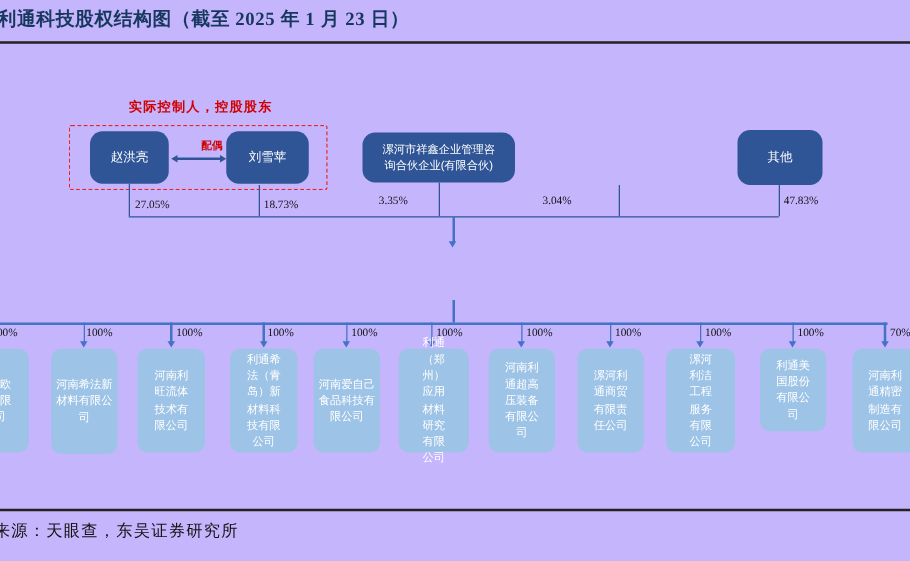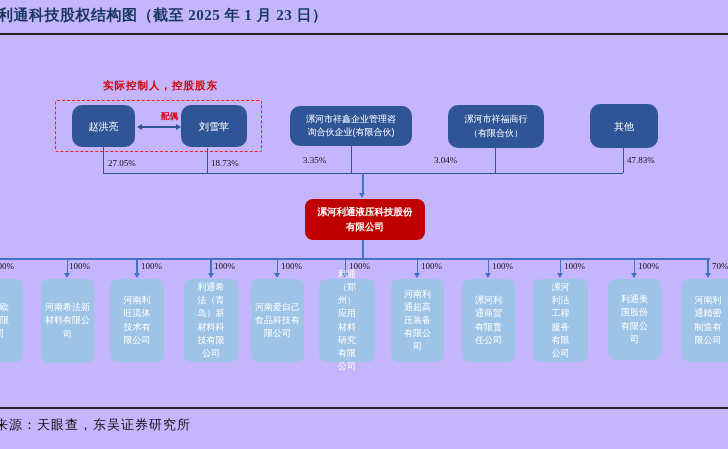--- a/index.html
+++ b/index.html
@@ -62,30 +62,28 @@
   <div class="ahead" style="left:359px;top:193px;"></div>
 
   <div class="hline" style="left:141px;top:126px;width:36px;height:1.5px;"></div>
   <div class="aleft" style="left:137px;top:123.5px;"></div>
   <div class="aright" style="left:176px;top:123.5px;"></div>
   <div class="spouse">配偶</div>
 
   <div class="node nd-dark" style="left:72px;top:105px;width:63px;height:42px;font-size:10px;">赵洪亮</div>
   <div class="node nd-dark" style="left:290px;top:106px;width:122px;height:40px;padding:0 13px;">漯河市祥鑫企业管理咨询合伙企业(有限合伙)</div>
   <div class="node nd-dark" style="left:181px;top:105px;width:66px;height:42px;font-size:10px;">刘雪苹</div>
-  <div class="node nd-dark" style="left:448px;top:105px;width:96px;height:43px;padding:0 15px;">漯河市祥福商行（有限合伙）</div>
   <div class="node nd-dark" style="left:590px;top:104px;width:68px;height:44px;font-size:10px;">其他</div>
 
   <div class="pct" style="left:108px;top:158px;">27.05%</div>
   <div class="pct" style="left:211px;top:158px;">18.73%</div>
   <div class="pct" style="left:303px;top:155px;">3.35%</div>
   <div class="pct" style="left:434px;top:155px;">3.04%</div>
   <div class="pct" style="left:627px;top:155px;">47.83%</div>
 
-  <div class="node nd-red" style="left:305px;top:199px;width:120px;height:41px;padding:0 12px;">漯河利通液压科技股份有限公司</div>
 
   <div class="vblue" style="left:362px;top:240px;height:18px;"></div>
   <div class="hblue" style="left:-6px;top:258px;width:716px;"></div>
 
   <div id="subs">
       <div class="pct" style="left: -7px; top: 261px;">100%</div>
       <div class="node nd-light" style="left: -32px; top: 279px; width: 55px; height: 83px; padding: 0px 13px;">利通欧洲有限公司</div>
       <div class="vblue" style="left: 66.75px; top: 258px; height: 16px;"></div>
       <div class="ahead" style="left: 64px; top: 273px;"></div>
       <div class="pct" style="left: 69px; top: 261px;">100%</div>
@@ -114,21 +112,21 @@
       <div class="ahead" style="left: 485px; top: 273px;"></div>
       <div class="pct" style="left: 492px; top: 261px;">100%</div>
       <div class="node nd-light" style="left: 462px; top: 279px; width: 53px; height: 83px; padding: 0px 12px;">漯河利通商贸有限责任公司</div>
       <div class="vblue" style="left: 559.75px; top: 258px; height: 16px;"></div>
       <div class="ahead" style="left: 557px; top: 273px;"></div>
       <div class="pct" style="left: 564px; top: 261px;">100%</div>
       <div class="node nd-light" style="left: 533px; top: 279px; width: 55px; height: 83px; padding: 0px 17px;">漯河利洁工程服务有限公司</div>
       <div class="vblue" style="left: 633.75px; top: 258px; height: 16px;"></div>
       <div class="ahead" style="left: 631px; top: 273px;"></div>
       <div class="pct" style="left: 638px; top: 261px;">100%</div>
-      <div class="node nd-light" style="left: 608px; top: 279px; width: 53px; height: 81px; padding: 0px 10px;">利通美国股份有限公司</div>
+      <div class="node nd-light" style="left: 608px; top: 279px; width: 53px; height: 66px; padding: 0px 10px;">利通美国股份有限公司</div>
       <div class="vblue" style="left: 707.25px; top: 258px; height: 16px;"></div>
       <div class="ahead" style="left: 704.5px; top: 273px;"></div>
       <div class="pct" style="left: 712px; top: 261px;">70%</div>
       <div class="node nd-light" style="left: 682px; top: 279px; width: 52px; height: 83px; padding: 0px 11.5px;">河南利通精密制造有限公司</div>
     </div>
 
   <div class="bottom-rule"></div>
   <div class="source-text">资料来源：天眼查，东吴证券研究所</div>
 </div>
 

